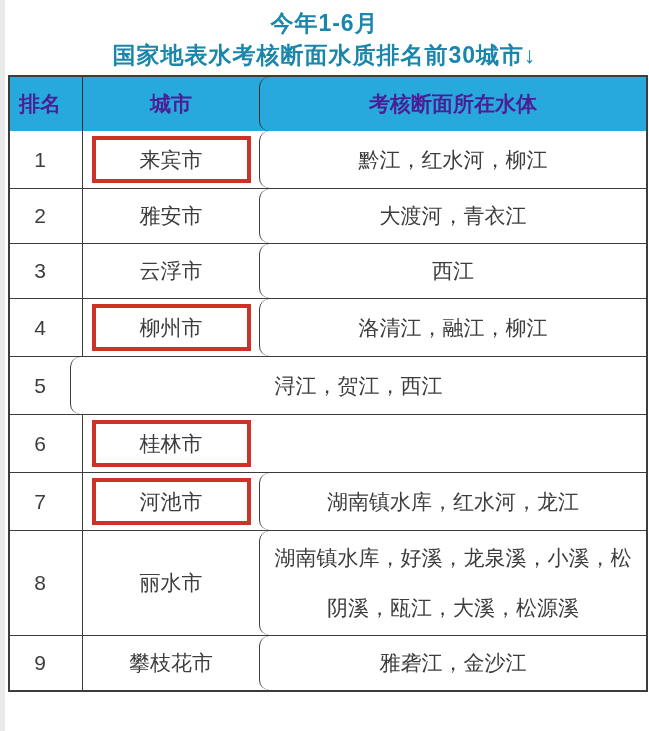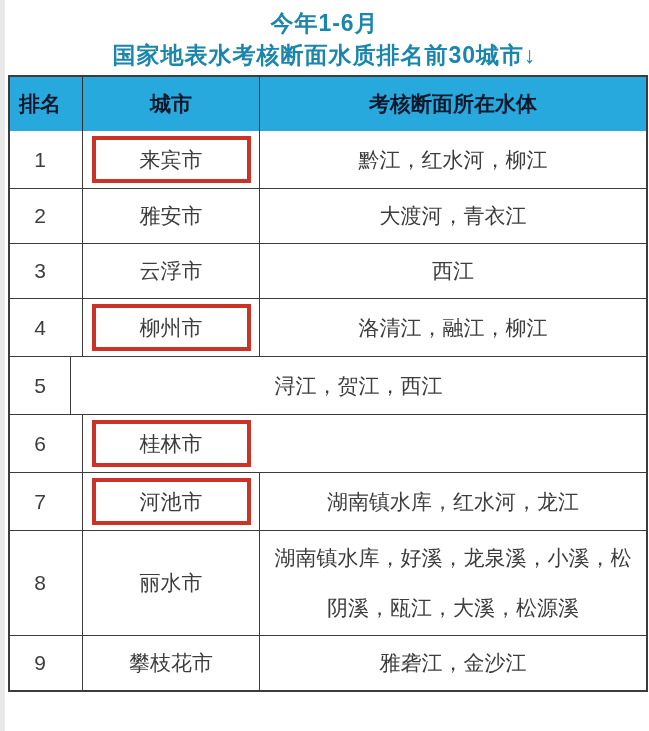--- a/index.html
+++ b/index.html
@@ -61,28 +61,28 @@
     align-items: center;
     justify-content: center;
     text-align: center;
     border-left: 1px solid #3c3c3c;
     color: #3d3d3d;
     font-size: 21px;
   }
   .cell:first-child { border-left: none; }
   .col-rank  { width: 60px;  flex: 0 0 60px; }
   .col-city  { width: 177px; flex: 0 0 177px; margin-left: 12px; }
-  .col-water { flex: 1 1 auto; padding: 2px 10px; line-height: 50px; }
+  .col-water { flex: 1 1 auto; padding: 2px 10px; line-height: 50px; border-radius: 10px; }
   
   .t-head {
     background: #27a9de;
     min-height: 47px;
   }
   .t-head .cell {
-    color: #0f172a;
+    color: #4c1d95;
     font-weight: bold;
     font-size: 21px;
     border-left-color: #2d2d2d;
   }
   
   .t-body-row { min-height: 48px; background: #ffffff; }
   .t-body-row.hl { min-height: 57px; }
   .city-text {
     display: flex;
     align-items: center;

